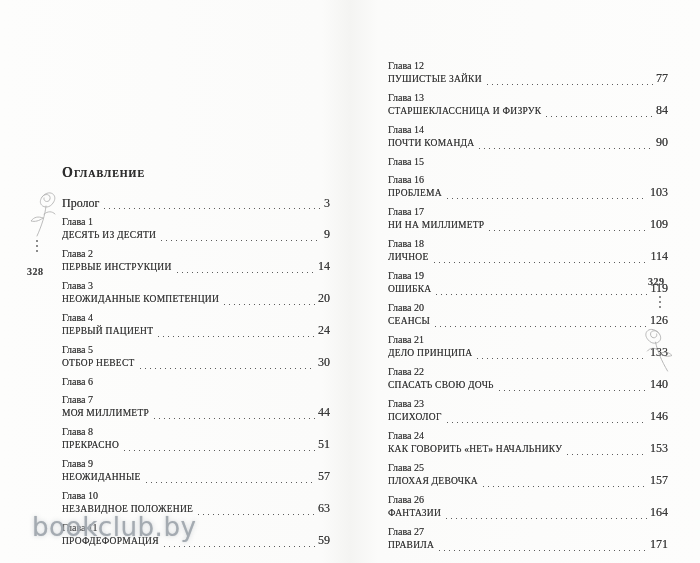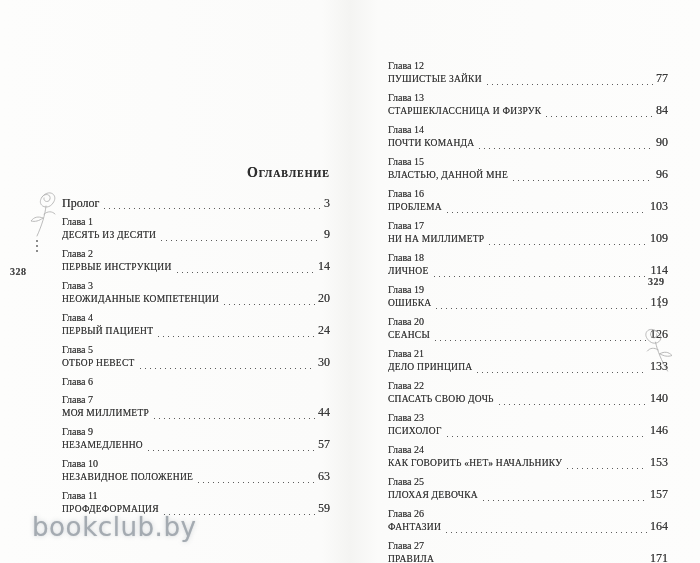--- a/index.html
+++ b/index.html
@@ -8,21 +8,21 @@
     font-family:"Liberation Serif","DejaVu Serif",serif;
   }
   .spread{
     position:relative;width:700px;height:563px;
     background:linear-gradient(90deg,#fdfdfc 0%,#fbfbfa 46%,#f4f4f2 50%,#fbfbfa 54%,#fdfdfc 100%);
   }
   .page-col{position:absolute;margin-top:19px;}
   .left-col{left:62px;top:146px;width:268px;}
   .right-col{left:388px;top:40px;width:280px;}
   .toc-title{
-    margin:0 0 16px 0;text-align:right;
+    margin:0 0 16px 0;text-align:left;
     font-size:14px;font-weight:bold;font-variant:small-caps;
     letter-spacing:1px;color:#2e2e2e;text-shadow:0 0 .5px #5a5a5a;
   }
   .entry{margin-top:5px;}
   .entry.first{margin-top:0;}
   .chapter-line{
     font-size:10px;line-height:13px;color:#3a3a3a;text-shadow:0 0 .4px #6a6a6a;
   }
   .title-row{display:flex;align-items:baseline;line-height:13px;}
   .entry-title{
@@ -35,21 +35,21 @@
     background-image:radial-gradient(circle,#5c5c5c .7px,transparent .9px);
     background-size:5px 3px;background-repeat:repeat-x;background-position:0 bottom;
   }
   .entry-page{
     font-size:12px;color:#3a3a3a;white-space:nowrap;text-shadow:0 0 .4px #6a6a6a;
   }
   .folio{
     position:absolute;font-size:10px;font-weight:bold;color:#4a4a4a;
     letter-spacing:.5px;text-shadow:0 0 .5px #777;
   }
-  .folio-left{left:10px;top:266px;}
+  .folio-left{left:27px;top:266px;}
   .folio-right{left:648px;top:276px;font-family:Liberation Serif, serif;}
   .mdots{position:absolute;display:flex;flex-direction:column;gap:3px;}
   .mdots-left{left:36px;top:240px;}
   .mdots-right{left:659px;top:296px;}
   .mdots span{width:2px;height:2px;background:#6f6f6f;opacity:.8;}
   .doodle{position:absolute;opacity:.65;}
   .doodle-left{left:26px;top:182px;}
   .doodle-right{left:638px;top:318px;transform:scaleX(-1) rotate(6deg);}
   .watermark{
     position:absolute;left:32px;top:511px;
@@ -128,25 +128,33 @@
 
   <div class="entry">
     <div class="chapter-line">Глава 7</div>
     <div class="title-row">
       <span class="entry-title">МОЯ МИЛЛИМЕТР</span>
       <span class="leader"></span>
       <span class="entry-page">44</span>
     </div>
   </div>
 
+  <div class="entry">
+    <div class="chapter-line">Глава 8</div>
+    <div class="title-row">
+      <span class="entry-title">ПРЕКРАСНО</span>
+      <span class="leader"></span>
+      <span class="entry-page">51</span>
+    </div>
+  </div>
 
   <div class="entry">
     <div class="chapter-line">Глава 9</div>
     <div class="title-row">
-      <span class="entry-title">НЕЗАМЕДЛЕННО</span>
+      <span class="entry-title">НЕОЖИДАННЫЕ</span>
       <span class="leader"></span>
       <span class="entry-page">57</span>
     </div>
   </div>
 
   <div class="entry">
     <div class="chapter-line">Глава 10</div>
     <div class="title-row">
       <span class="entry-title">НЕЗАВИДНОЕ ПОЛОЖЕНИЕ</span>
       <span class="leader"></span>
@@ -189,25 +197,20 @@
     <div class="chapter-line">Глава 14</div>
     <div class="title-row">
       <span class="entry-title">ПОЧТИ КОМАНДА</span>
       <span class="leader"></span>
       <span class="entry-page">90</span>
     </div>
   </div>
 
   <div class="entry">
     <div class="chapter-line">Глава 15</div>
-    <div class="title-row">
-      <span class="entry-title">ВЛАСТЬЮ, ДАННОЙ МНЕ</span>
-      <span class="leader"></span>
-      <span class="entry-page">96</span>
-    </div>
   </div>
 
   <div class="entry">
     <div class="chapter-line">Глава 16</div>
     <div class="title-row">
       <span class="entry-title">ПРОБЛЕМА</span>
       <span class="leader"></span>
       <span class="entry-page">103</span>
     </div>
   </div>

